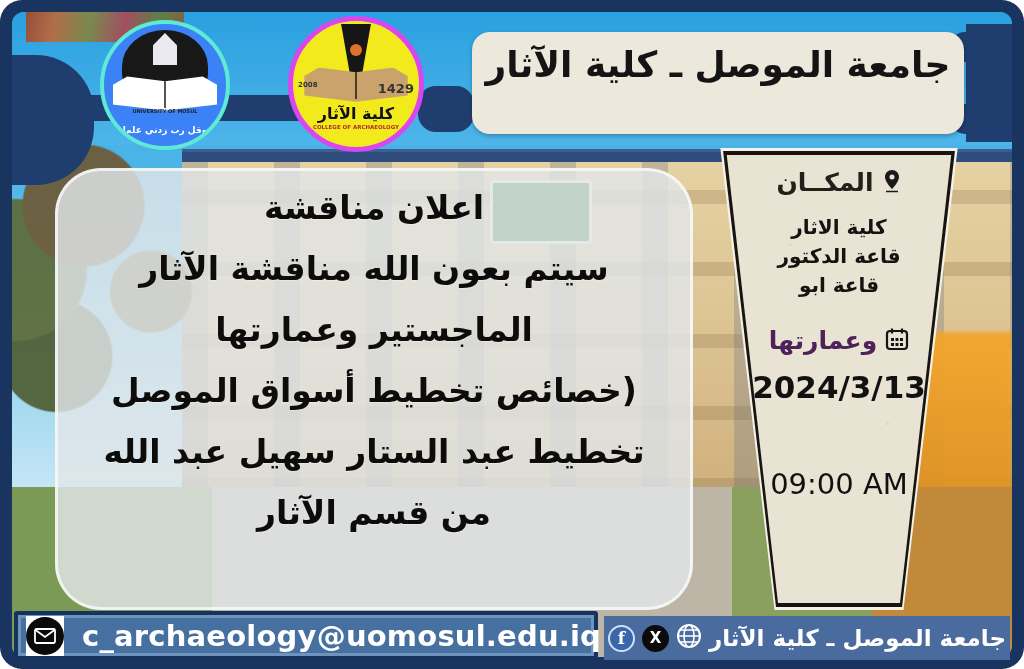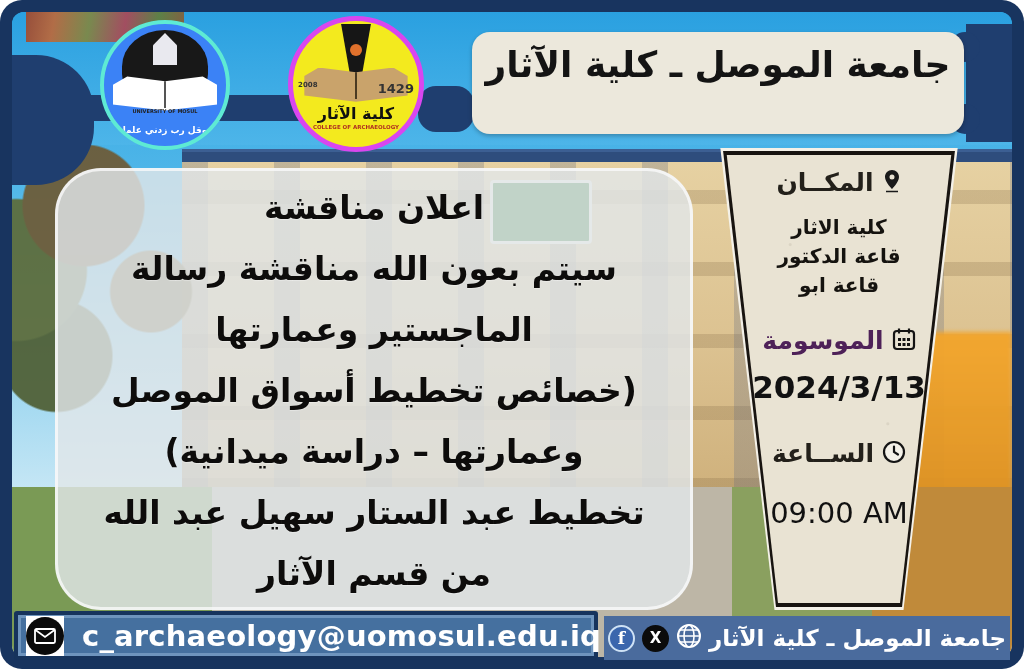--- a/index.html
+++ b/index.html
@@ -154,24 +154,23 @@
     <div class="col-sun"></div>
     <div class="col-book"></div>
     <div class="col-year-l">2008</div>
     <div class="col-year-r">1429</div>
     <div class="col-ar">كلية الآثار</div>
     <div class="col-en">COLLEGE OF ARCHAEOLOGY</div>
   </div>
 
   <div class="announce">
     <p>اعلان مناقشة</p>
-    <p>سيتم بعون الله مناقشة رسالة</p>
+    <p>سيتم بعون الله مناقشة الآثار</p>
     <p>الماجستير وعمارتها</p>
     <p>(خصائص تخطيط أسواق الموصل</p>
-    <p>وعمارتها – دراسة ميدانية)</p>
     <p>تخطيط عبد الستار سهيل عبد الله</p>
     <p>من قسم الآثار</p>
   </div>
 
   <div class="trap">
     <div class="t1"></div>
     <div class="t2"></div>
     <div class="t3"></div>
     <div class="trap-content">
 
@@ -198,34 +197,25 @@
               <g fill="#141414">
                 <rect x="6" y="11" width="3" height="3"></rect>
                 <rect x="10.5" y="11" width="3" height="3"></rect>
                 <rect x="15" y="11" width="3" height="3"></rect>
                 <rect x="6" y="16" width="3" height="3"></rect>
                 <rect x="10.5" y="16" width="3" height="3"></rect>
                 <rect x="15" y="16" width="3" height="3"></rect>
               </g>
             </svg>
         </span>
-        <span class="detail-label purple">الموسومة</span>
+        <span class="detail-label purple">وعمارتها</span>
       </div>
       <div class="date-val">2024/3/13</div>
       <div class="gap34"></div>
 
-      <div class="detail-label-row">
-        <span class="icon-svg">
-          <svg width="24" height="24" viewBox="0 0 24 24">
-              <circle cx="12" cy="12" r="10" fill="#f4f1e8" stroke="#141414" stroke-width="2.2"></circle>
-              <path d="M12 6.5V12l4 2.5" fill="none" stroke="#141414" stroke-width="2.2" stroke-linecap="round"></path>
-            </svg>
-        </span>
-        <span class="detail-label">الســاعة</span>
-      </div>
       <div class="time-val">09:00 AM</div>
     </div>
   </div>
 
   <div class="email-bar">
     <div class="env-sq">
       <div class="env-cir">
         <svg width="22" height="16" viewBox="0 0 22 16">
             <rect x="1" y="1" width="20" height="14" rx="1.5" fill="none" stroke="#fff" stroke-width="1.8"></rect>
             <path d="M1.5 2l9.5 7 9.5-7" fill="none" stroke="#fff" stroke-width="1.8"></path>

